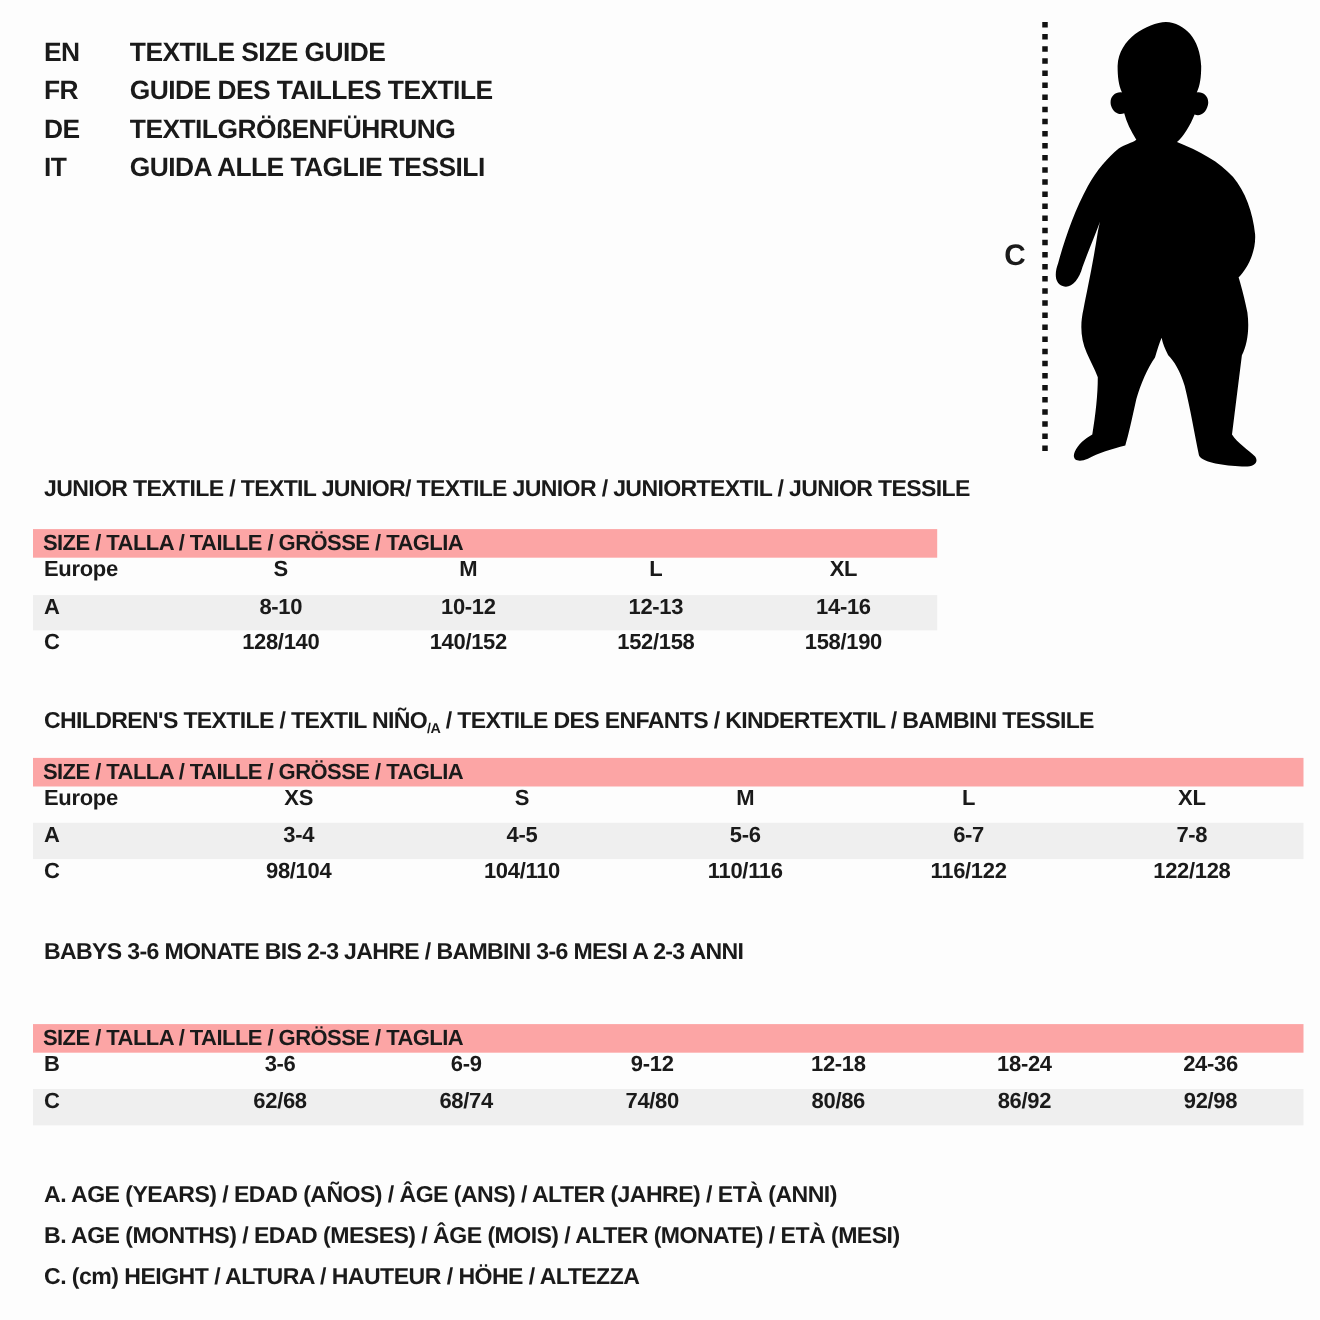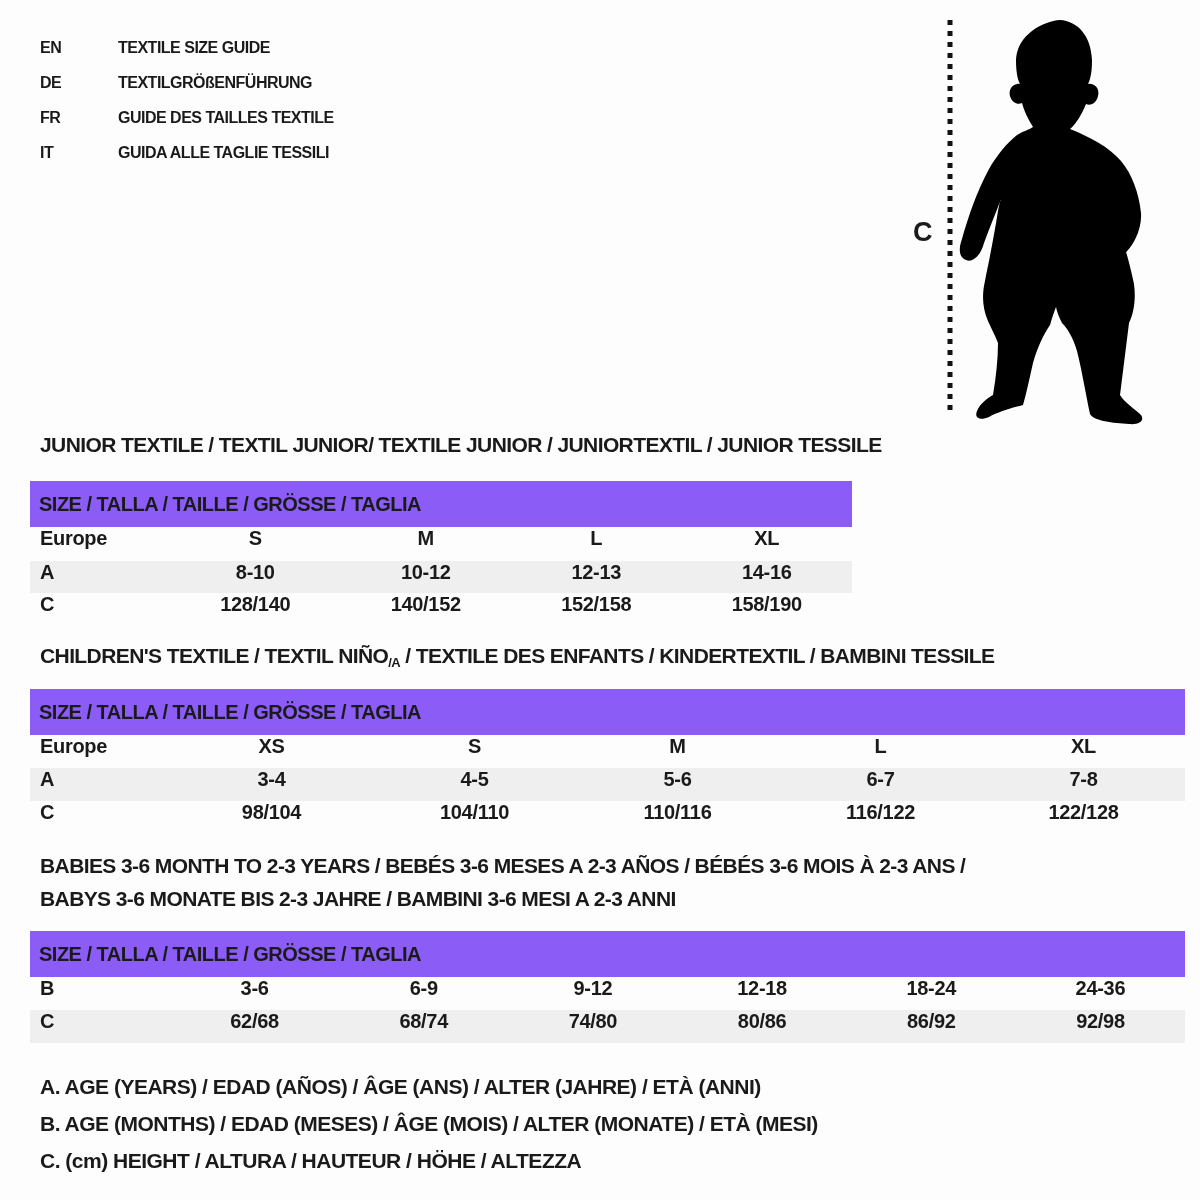--- a/index.html
+++ b/index.html
@@ -6,35 +6,35 @@
   body{
     width:1200px;height:1200px;position:relative;overflow:hidden;
     background:#fdfdfd;color:#1a1a1a;
     font-family:"Liberation Sans",sans-serif;font-weight:700;
     -webkit-font-smoothing:antialiased;
   }
   .abs{position:absolute;}
 
   
   .langs{left:40px;top:30px;}
-  .lang-row{display:flex;line-height:35px;font-size:16px;letter-spacing:-0.5px;}
+  .lang-row{display:flex;line-height:35px;font-size:24px;letter-spacing:-0.5px;}
   .lang-code{width:78px;}
 
   
   .figure{left:905px;top:15px;width:250px;height:410px;}
   .c-label{left:913px;top:217px;font-size:27px;letter-spacing:-1px;}
 
   
   .sec-title{font-size:21px;letter-spacing:-0.6px;white-space:nowrap;}
   .sub{font-size:13px;vertical-align:-4px;}
 
   
   .sg-table{left:30px;}
   .t-headbar{
-    background:#8b5cf6;height:46px;display:flex;align-items:center;
+    background:#fca5a5;height:26px;display:flex;align-items:center;
     padding-left:9px;font-size:20px;letter-spacing:-0.5px;
   }
   .t-row{display:flex;align-items:flex-start;height:33px;font-size:20px;letter-spacing:-0.3px;}
   .t-row.shade{background:#efefef;}
   .t-label{padding-left:10px;}
   .jun .t-label{width:130px;}
   .wide .t-label{width:130px;}
   .t-cell{flex:1;text-align:center;}
 
   
@@ -43,26 +43,26 @@
 </style>
 </head>
 <body>
 
 <div class="abs langs">
   <div class="lang-row">
     <span class="lang-code">EN</span>
     <span>TEXTILE SIZE GUIDE</span>
   </div>
   <div class="lang-row">
+    <span class="lang-code">FR</span>
+    <span>GUIDE DES TAILLES TEXTILE</span>
+  </div>
+  <div class="lang-row">
     <span class="lang-code">DE</span>
     <span>TEXTILGRÖßENFÜHRUNG</span>
-  </div>
-  <div class="lang-row">
-    <span class="lang-code">FR</span>
-    <span>GUIDE DES TAILLES TEXTILE</span>
   </div>
   <div class="lang-row">
     <span class="lang-code">IT</span>
     <span>GUIDA ALLE TAGLIE TESSILI</span>
   </div>
 </div>
 
 <svg class="abs figure" viewBox="0 0 250 410" aria-hidden="true">
   <line x1="45" y1="5" x2="45" y2="400" stroke="#111111" stroke-width="5" stroke-dasharray="5 6"></line>
   <path fill="#000000" d="
@@ -161,21 +161,20 @@
     <span class="t-label">C</span>
     <span class="t-cell">98/104</span>
     <span class="t-cell">104/110</span>
     <span class="t-cell">110/116</span>
     <span class="t-cell">116/122</span>
     <span class="t-cell">122/128</span>
   </div>
 </div>
 
 <div class="abs sec-title" style="left:40px;top:849px;line-height:33px;">
-  <div>BABIES 3-6 MONTH TO 2-3 YEARS / BEBÉS 3-6 MESES A 2-3 AÑOS / BÉBÉS 3-6 MOIS À 2-3 ANS /</div>
   <div>BABYS 3-6 MONATE BIS 2-3 JAHRE / BAMBINI 3-6 MESI A 2-3 ANNI</div>
 </div>
 <div class="abs sg-table wide" style="top:931px;width:1155px;">
   <div class="t-headbar">SIZE / TALLA / TAILLE / GRÖSSE / TAGLIA</div>
   <div class="t-row">
     <span class="t-label">B</span>
     <span class="t-cell">3-6</span>
     <span class="t-cell">6-9</span>
     <span class="t-cell">9-12</span>
     <span class="t-cell">12-18</span>

